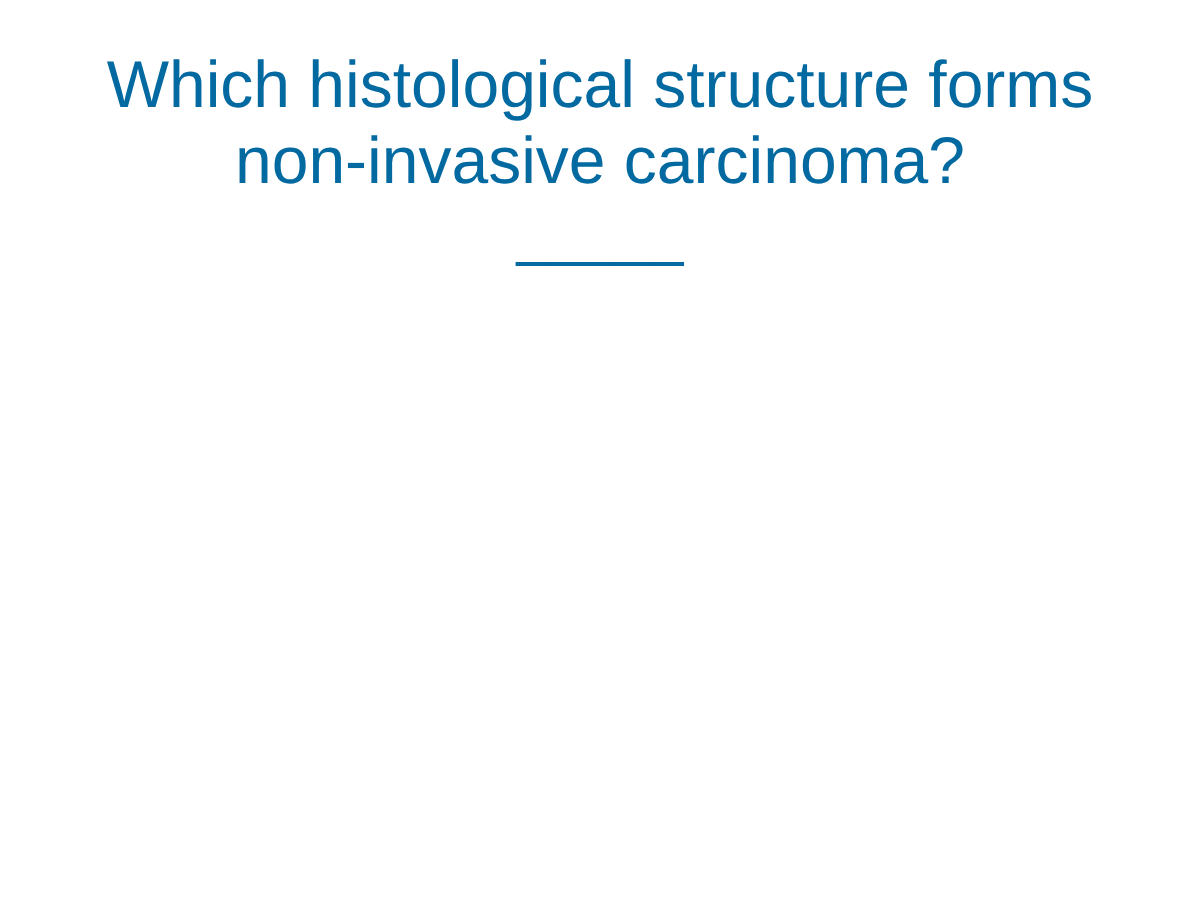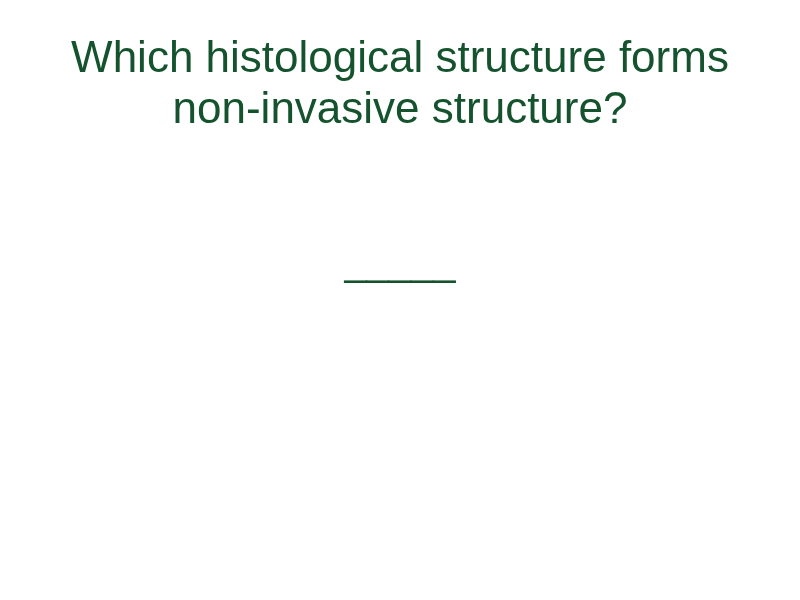--- a/index.html
+++ b/index.html
@@ -4,44 +4,43 @@
 <style>
   html, body {
     margin: 0;
     padding: 0;
   }
   .card {
     position: relative;
     width: 800px;
     height: 600px;
     background: #ffffff;
-    color: #14532d;
+    color: #0369a1;
     font-family: "Liberation Sans", sans-serif;
     text-align: center;
     overflow: hidden;
   }
   .question {
     padding-top: 31px;
     font-size: 44px;
     line-height: 51px;
     font-weight: 400;
   }
   .qline {
     white-space: nowrap;
   }
   .blank {
-    margin-top: 105px;
     font-size: 40px;
     line-height: 46px;
     font-weight: 400;
     letter-spacing: 0;
   }
 </style>
 </head>
 <body>
 
 <div class="card">
   <div class="question">
     <div class="qline">Which histological structure forms</div>
-    <div class="qline">non-invasive structure?</div>
+    <div class="qline">non-invasive carcinoma?</div>
   </div>
   <div class="blank">_____</div>
 </div>
 
 </body></html>

